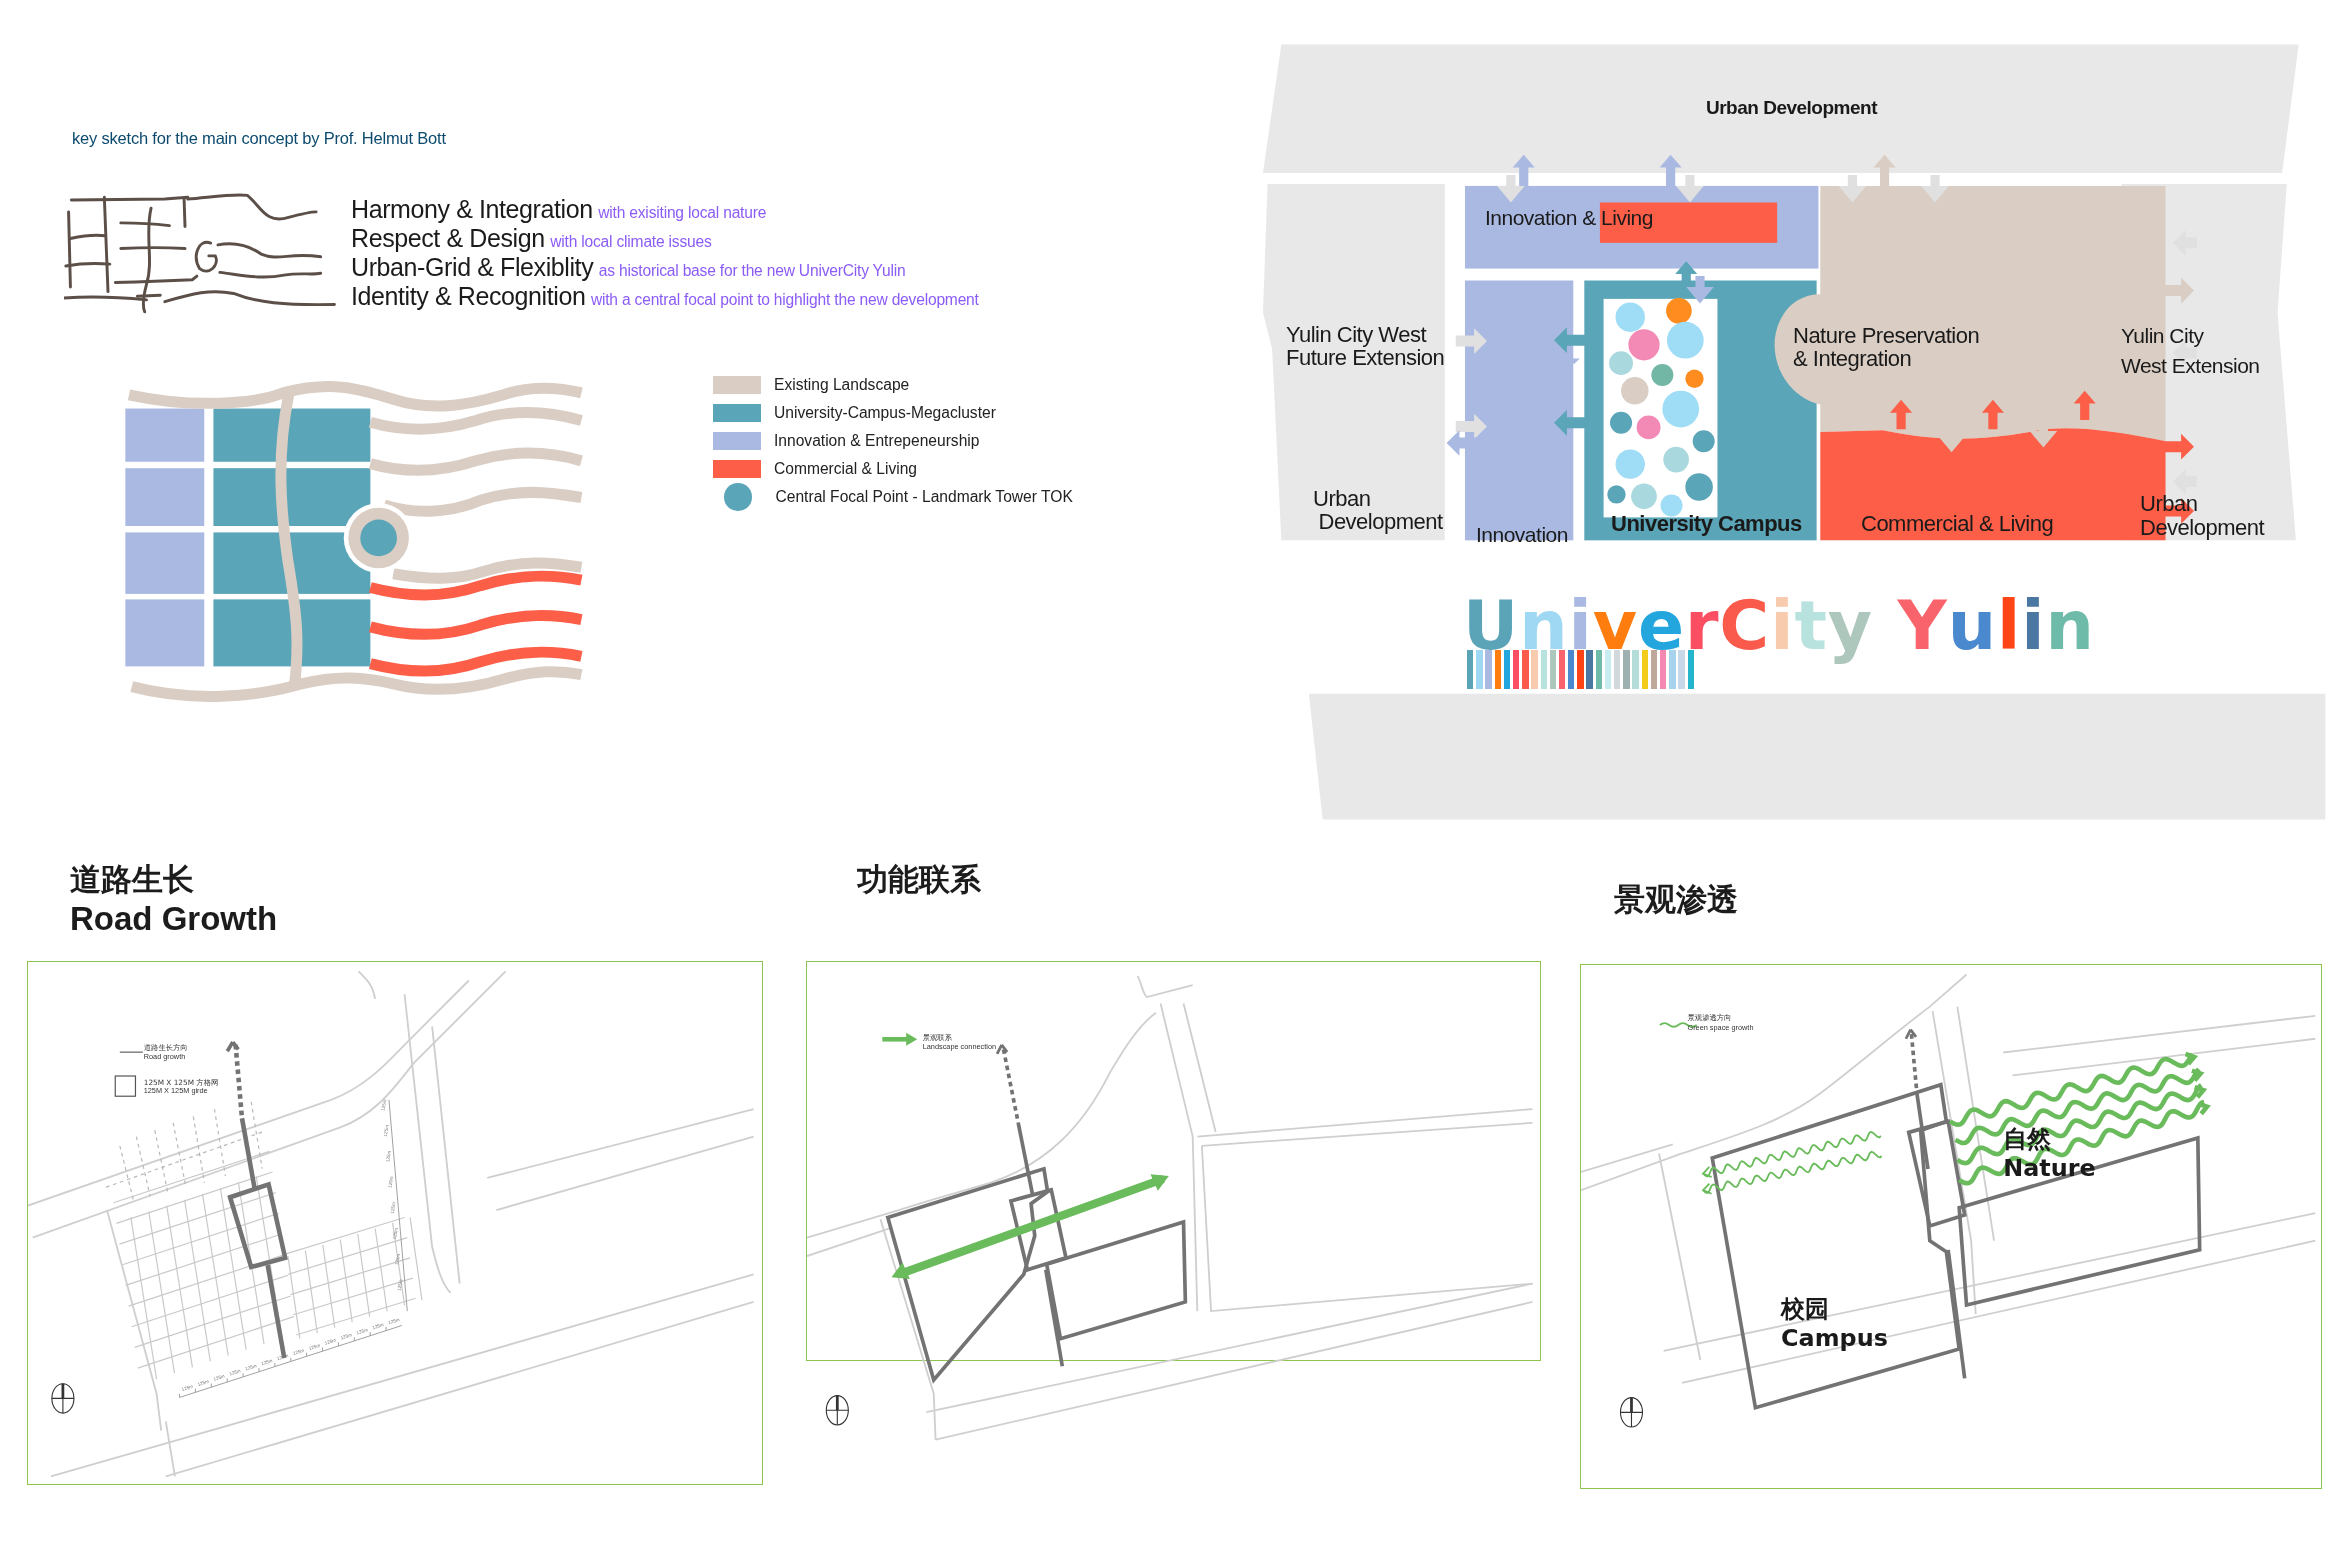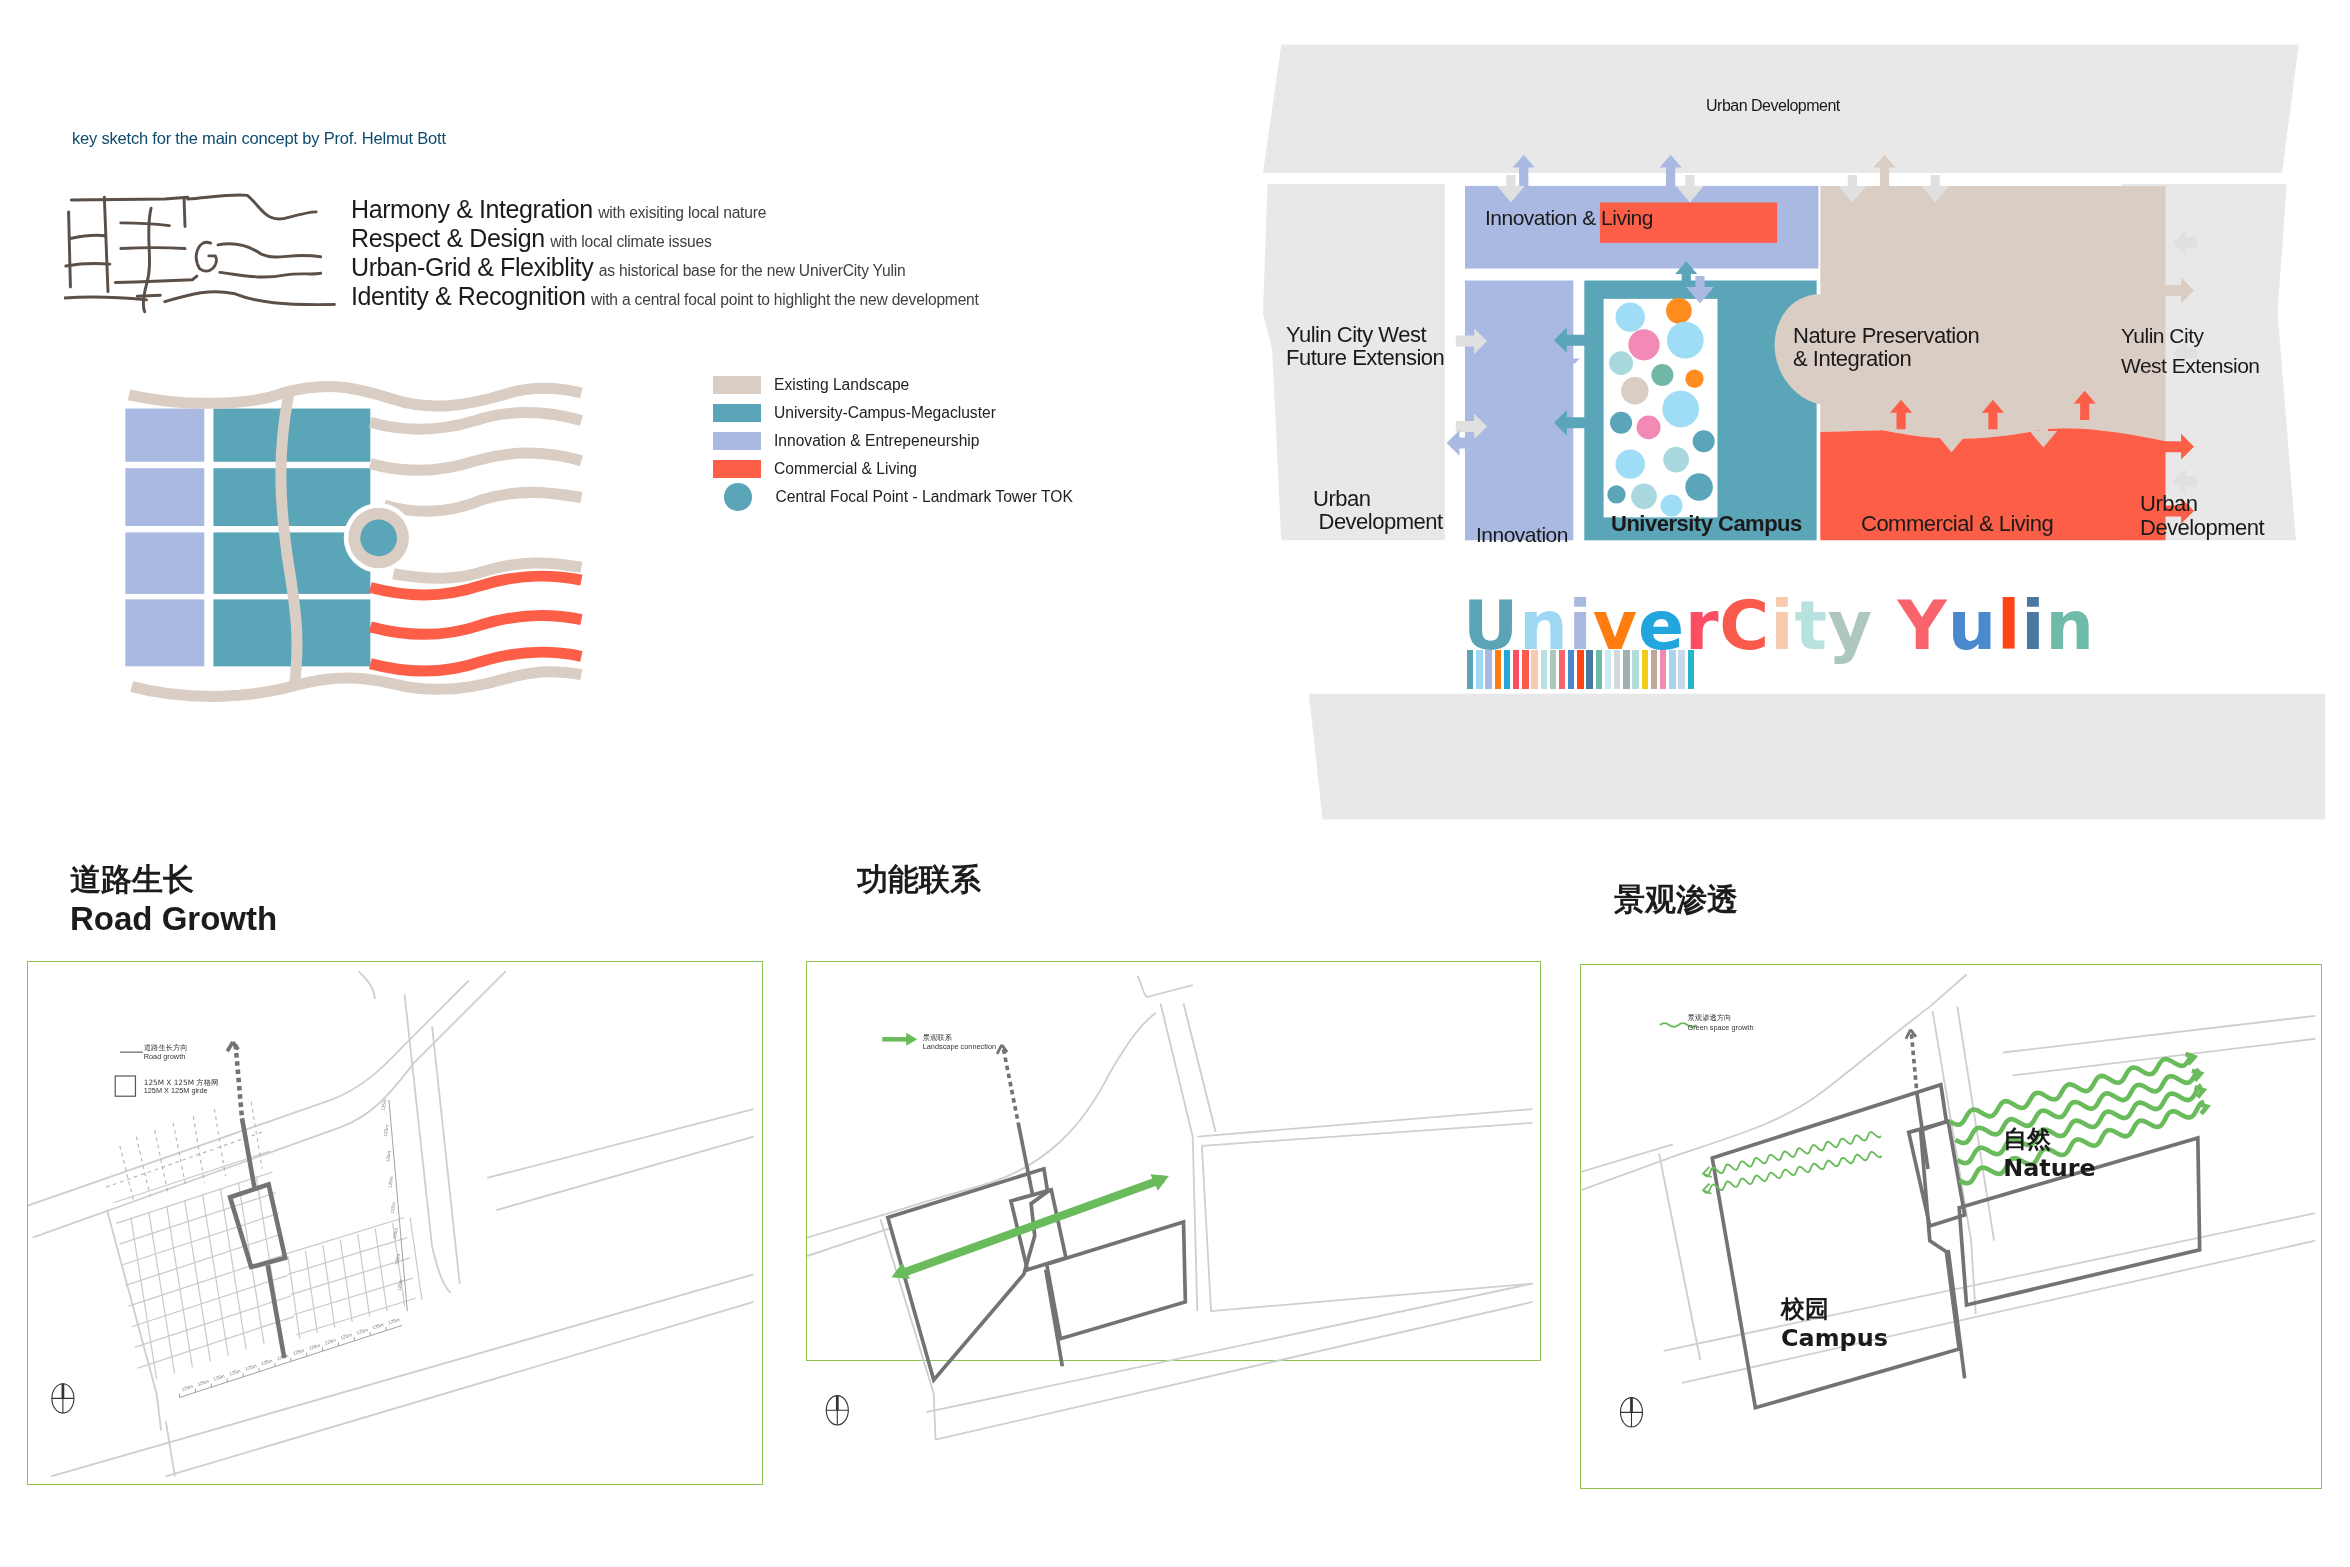--- a/index.html
+++ b/index.html
@@ -2,21 +2,21 @@
 <html style="font-size:14.7px"><head>
 <meta charset="utf-8">
 <style>
   html,body{margin:0;padding:0;background:#ffffff;}
   body{width:2351px;height:1568px;position:relative;overflow:hidden;font-family:"Liberation Sans","DejaVu Sans",sans-serif;color:#222;}
   .abs{position:absolute;}
   .caption{left:72px;top:129px;font-size:16.5px;color:#0c4a6e;font-family:"Liberation Sans",sans-serif;letter-spacing:-0.2px;}
   .principles{left:351px;top:195px;}
   .principle{height:29px;white-space:nowrap;line-height:29px;}
   .principle .big{font-size:25px;color:#1b1b1b;letter-spacing:-0.4px;}
-  .principle .small{font-size:15.6px;color:#404040;margin-left:5.5px;letter-spacing:-0.2px;}
+  .principle .small{font-size:15.6px;color:#8b5cf6;margin-left:5.5px;letter-spacing:-0.2px;}
   .legend{left:713px;top:371px;}
   .legend-row{height:28px;display:flex;align-items:center;white-space:nowrap;}
   .swatch{width:48px;height:17.4px;margin-right:13px;}
   .swatch-dot{width:27.5px;height:27.5px;border-radius:50%;margin:0 24px 0 11px;}
   .legend-label{font-size:15.6px;color:#222;}
   .panel-title{width:643px;}
   .panel-title .cn{font-size:31px;font-weight:bold;color:#1c1c1c;font-family:"DejaVu Sans",sans-serif;line-height:39px;}
   .panel-title .en{font-size:33px;font-weight:bold;color:#1c1c1c;line-height:39px;}
   .panel{border:1.8px solid #8dc44f;background:#fff;box-sizing:border-box;}
   .panel svg{position:absolute;left:0;top:0;}
@@ -183,21 +183,21 @@
     <path d="M1030 470 l-14 14 l14 14 v-8 h12 v-12 h-12 z" fill="#e0e0e0"></path>
     <path d="M1005 510 h20 v-8 l14 14 l-14 14 v-8 h-20 z" fill="#fc5e48"></path>
     <path d="M720 395 l-12 14 h7 v18 h10 v-18 h7 z" fill="#fc5e48"></path>
     <path d="M820 395 l-12 14 h7 v18 h10 v-18 h7 z" fill="#fc5e48"></path>
     <path d="M920 385 l-12 14 h7 v18 h10 v-18 h7 z" fill="#fc5e48"></path>
     <path d="M770 420 v14 h-10 l15 18 l15 -18 h-10 v-14 z" fill="#d9cdc4"></path>
     <path d="M870 415 v14 h-10 l15 18 l15 -18 h-10 v-14 z" fill="#d9cdc4"></path>
   </g>
 </svg>
 
-<div class="diag-label" style="left:1706px;top:98px;font-size:16px;">Urban Development</div>
+<div class="diag-label" style="left:1706px;top:98px;font-size:19px;font-weight:bold;">Urban Development</div>
 <div class="diag-label" style="left:1485px;top:207px;font-size:21px;">Innovation &amp; Living</div>
 <div class="diag-label" style="left:1286px;top:323px;font-size:22px;">
   <div>Yulin City West</div>
   <div>Future Extension</div>
 </div>
 <div class="diag-label" style="left:1313px;top:487px;font-size:22px;">
   <div>Urban</div>
   <div style="padding-left:5.5px">Development</div>
 </div>
 <div class="diag-label" style="left:1476px;top:524px;font-size:21px;">Innovation</div>

